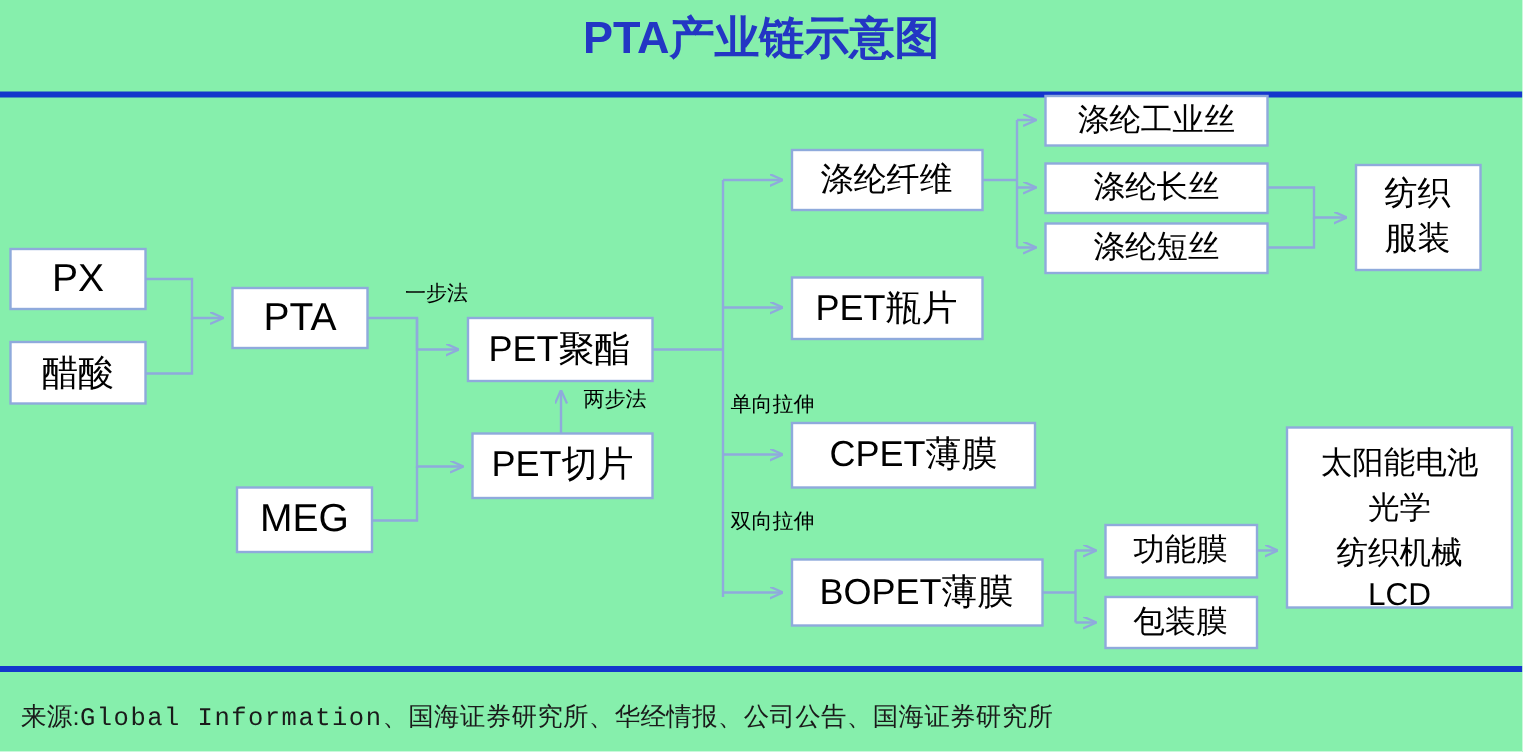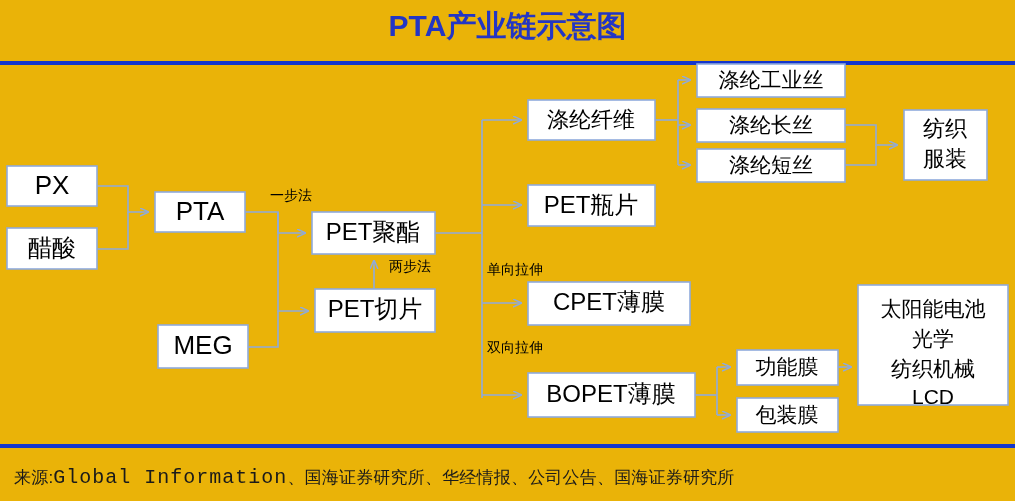--- a/index.html
+++ b/index.html
@@ -7,21 +7,21 @@
     padding: 0;
     background: #ffffff;
   }
   body {
     font-family: "Liberation Sans", "DejaVu Sans", sans-serif;
   }
   #page {
     position: relative;
     width: 1015px;
     height: 501px;
-    background: #eab308;
+    background: #86efac;
     overflow: hidden;
   }
   #title {
     position: absolute;
     left: 0;
     top: 4px;
     width: 1015px;
     text-align: center;
     font-size: 30px;
     font-weight: bold;
@@ -43,21 +43,21 @@
     position: absolute;
     left: 14px;
     top: 466px;
     font-size: 17px;
     color: #1a1a1a;
     letter-spacing: 0.2px;
     white-space: nowrap;
   }
   #source .mono {
     font-family: "Liberation Mono", "DejaVu Sans Mono", monospace;
-    font-size: 20px;
+    font-size: 17px;
     letter-spacing: 1px;
     margin-top: 24px;
   }
   #canvas {
     position: absolute;
     left: 0;
     top: 62px;
     width: 1015px;
     height: 382px;
   }

